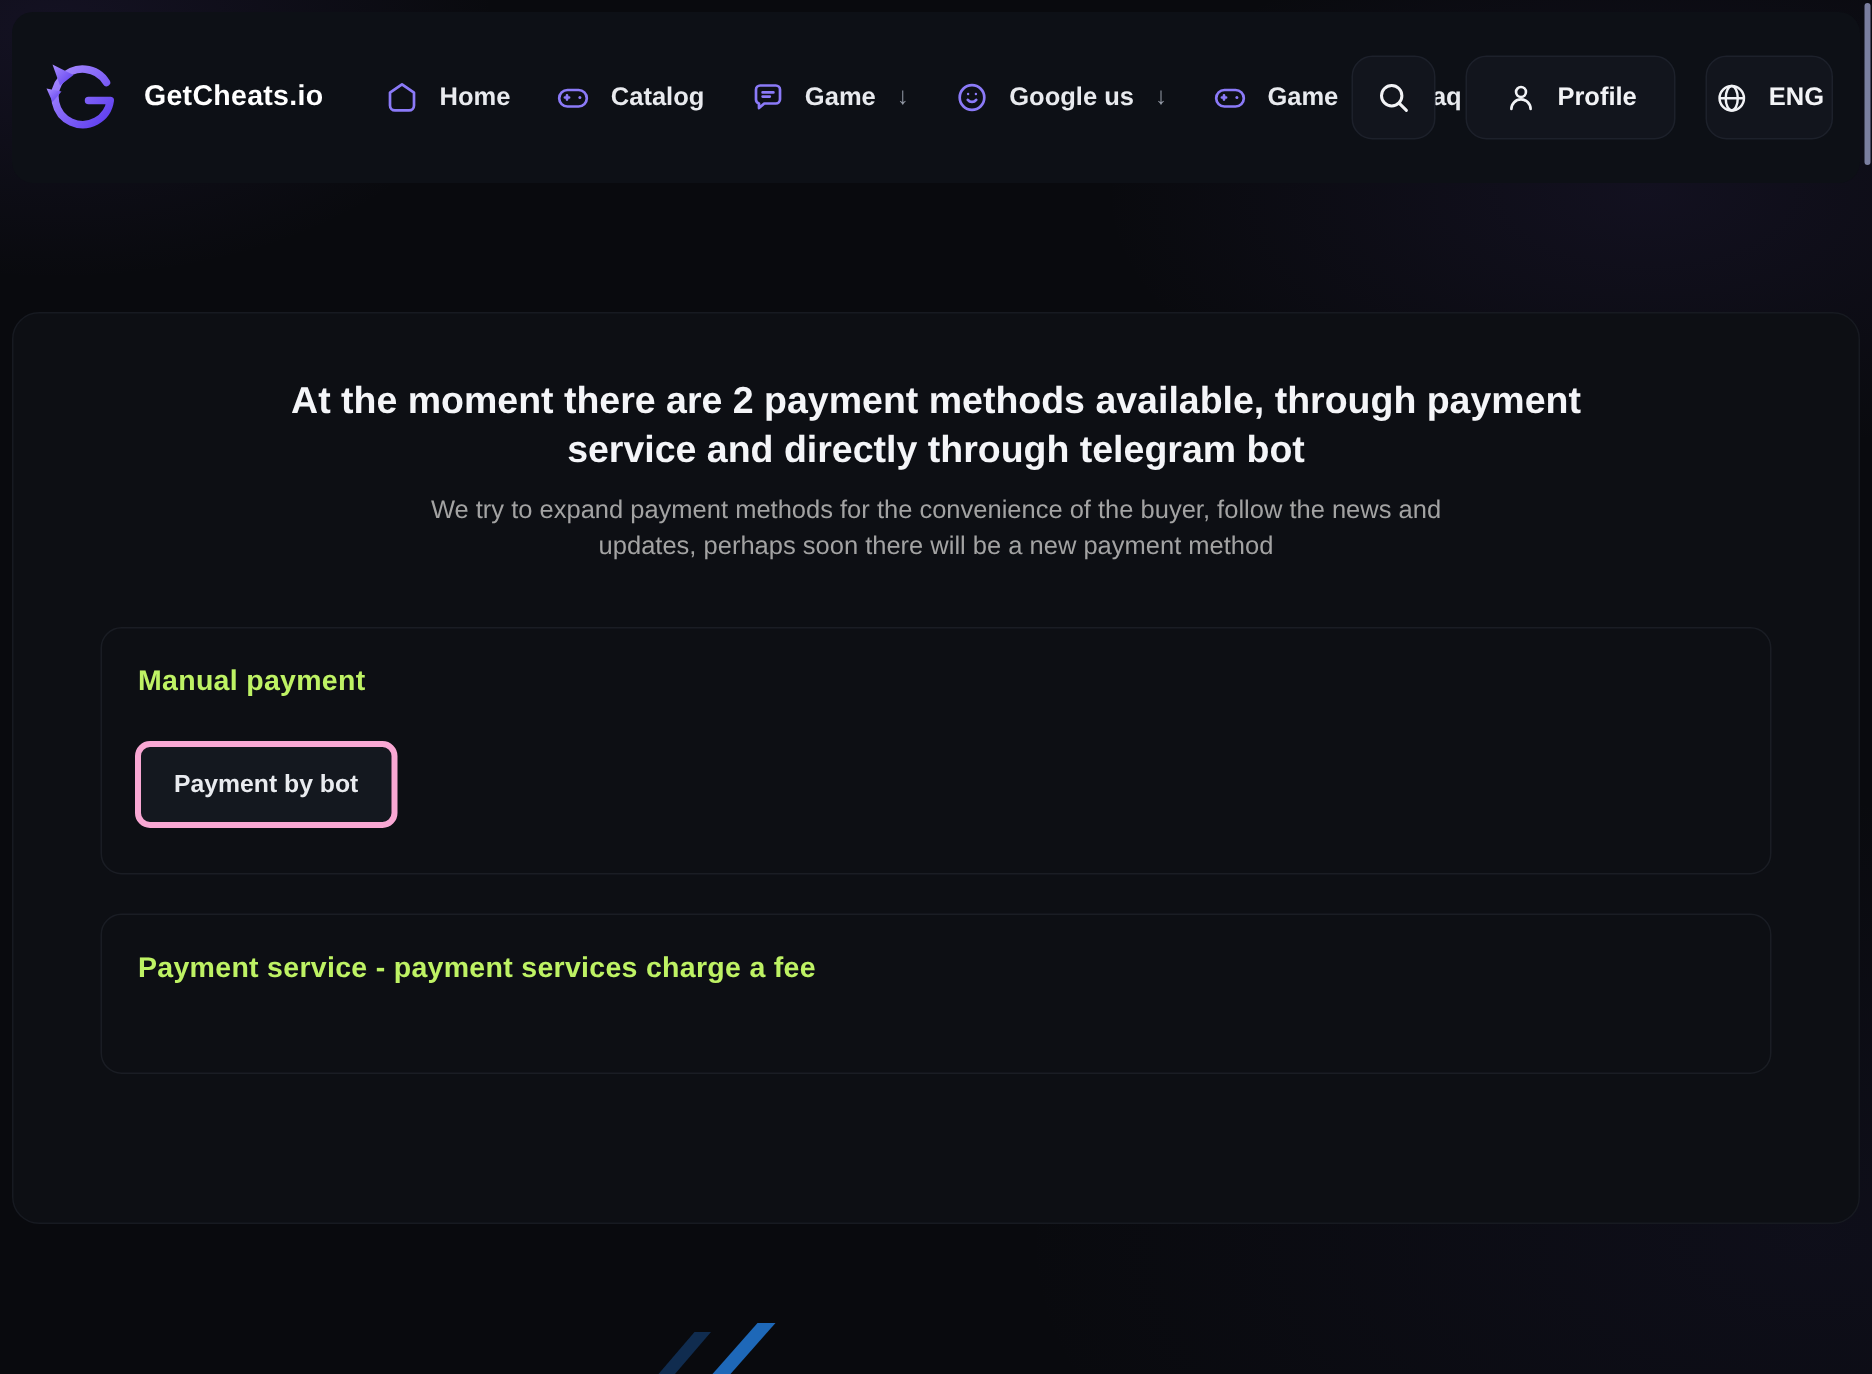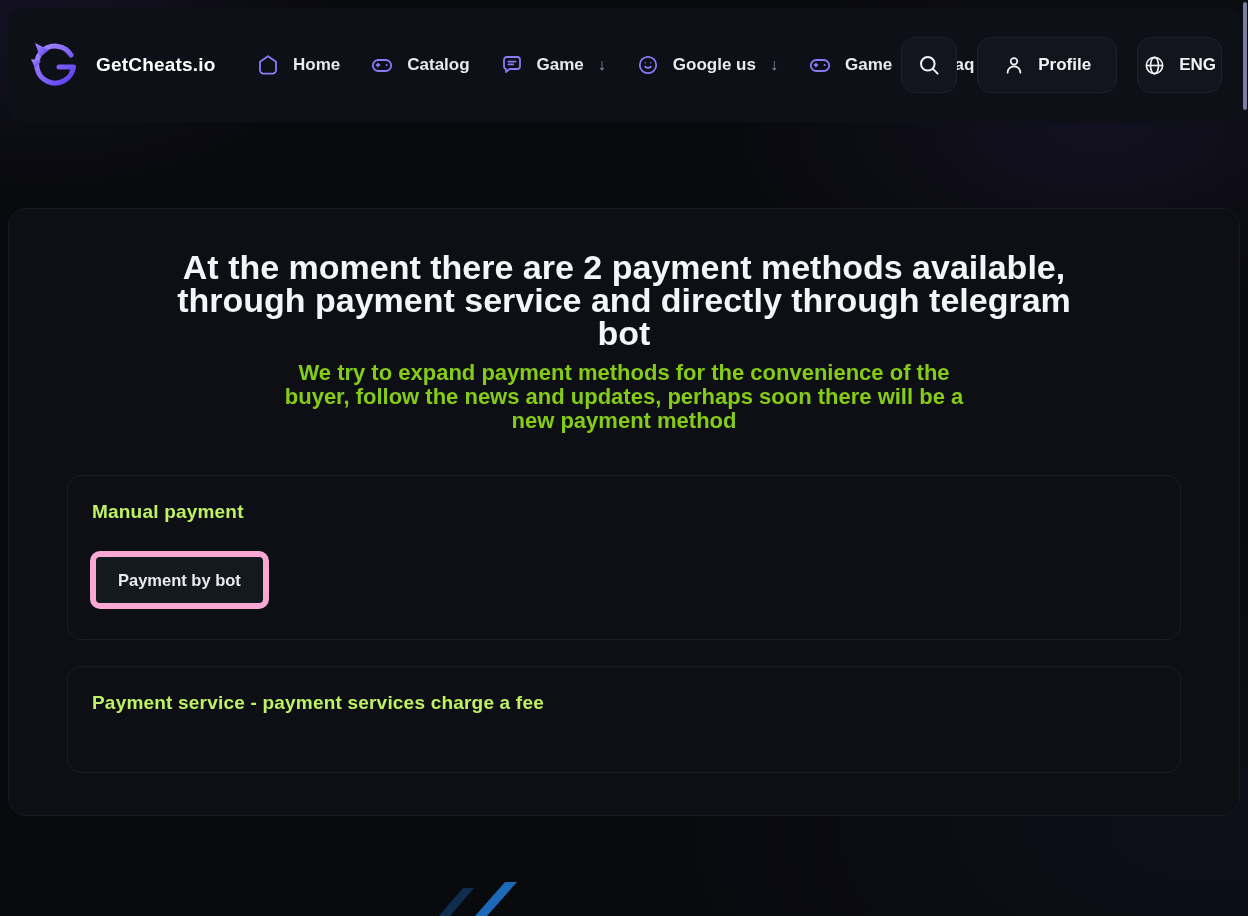--- a/index.html
+++ b/index.html
@@ -48,38 +48,38 @@
   .btn-icon { display:flex; flex:none; }
 
   
   .content-card {
     position:absolute; left:8px; top:208px; width:1232px; height:608px;
     background:#0d0f14; border:1px solid #171a21; border-radius:18px;
     padding:42px 58px 0;
   }
   .title {
     margin:0 auto; max-width:930px; text-align:center;
-    color:#f4f5f8; font-size:34px; line-height:33px; font-weight:700;
+    color:#f4f5f8; font-size:25px; line-height:33px; font-weight:700;
   }
   .subtitle {
     margin:11px auto 0; max-width:700px; text-align:center;
-    color:#84cc16; font-size:22px; line-height:24px; font-weight:700;
+    color:#a3a3a3; font-size:17px; line-height:24px; font-weight:400;
   }
   .pay-section {
     border:1px solid #1a1d24; border-radius:14px;
     padding:25px 22px 30px; margin-top:42px;
   }
   .pay-section + .pay-section { margin-top:26px; }
   .section-heading {
     margin:0 0 28px 2px; color:#bef264; font-size:19px; font-weight:700; letter-spacing:.2px;
   }
   .btn-row { display:flex; gap:17px; }
   .pay-btn {
     height:58px; padding:0 22px; display:inline-flex; align-items:center;
-    background:#14181f; border:6px solid #f9a8d4; border-radius:10px;
+    background:#14181f; border:4px solid #f9a8d4; border-radius:10px;
     color:#e9ebef; font-size:16.5px; font-weight:600; font-family:inherit; cursor:pointer;
     white-space:nowrap;
   }
 
   
   .footer-logo { position:absolute; left:433px; bottom:0; width:112px; height:34px; }
   .scrollbar-thumb {
     position:absolute; right:1px; top:2px; width:4px; height:108px;
     border-radius:2px; background:#8e93b8; opacity:.85;
   }

